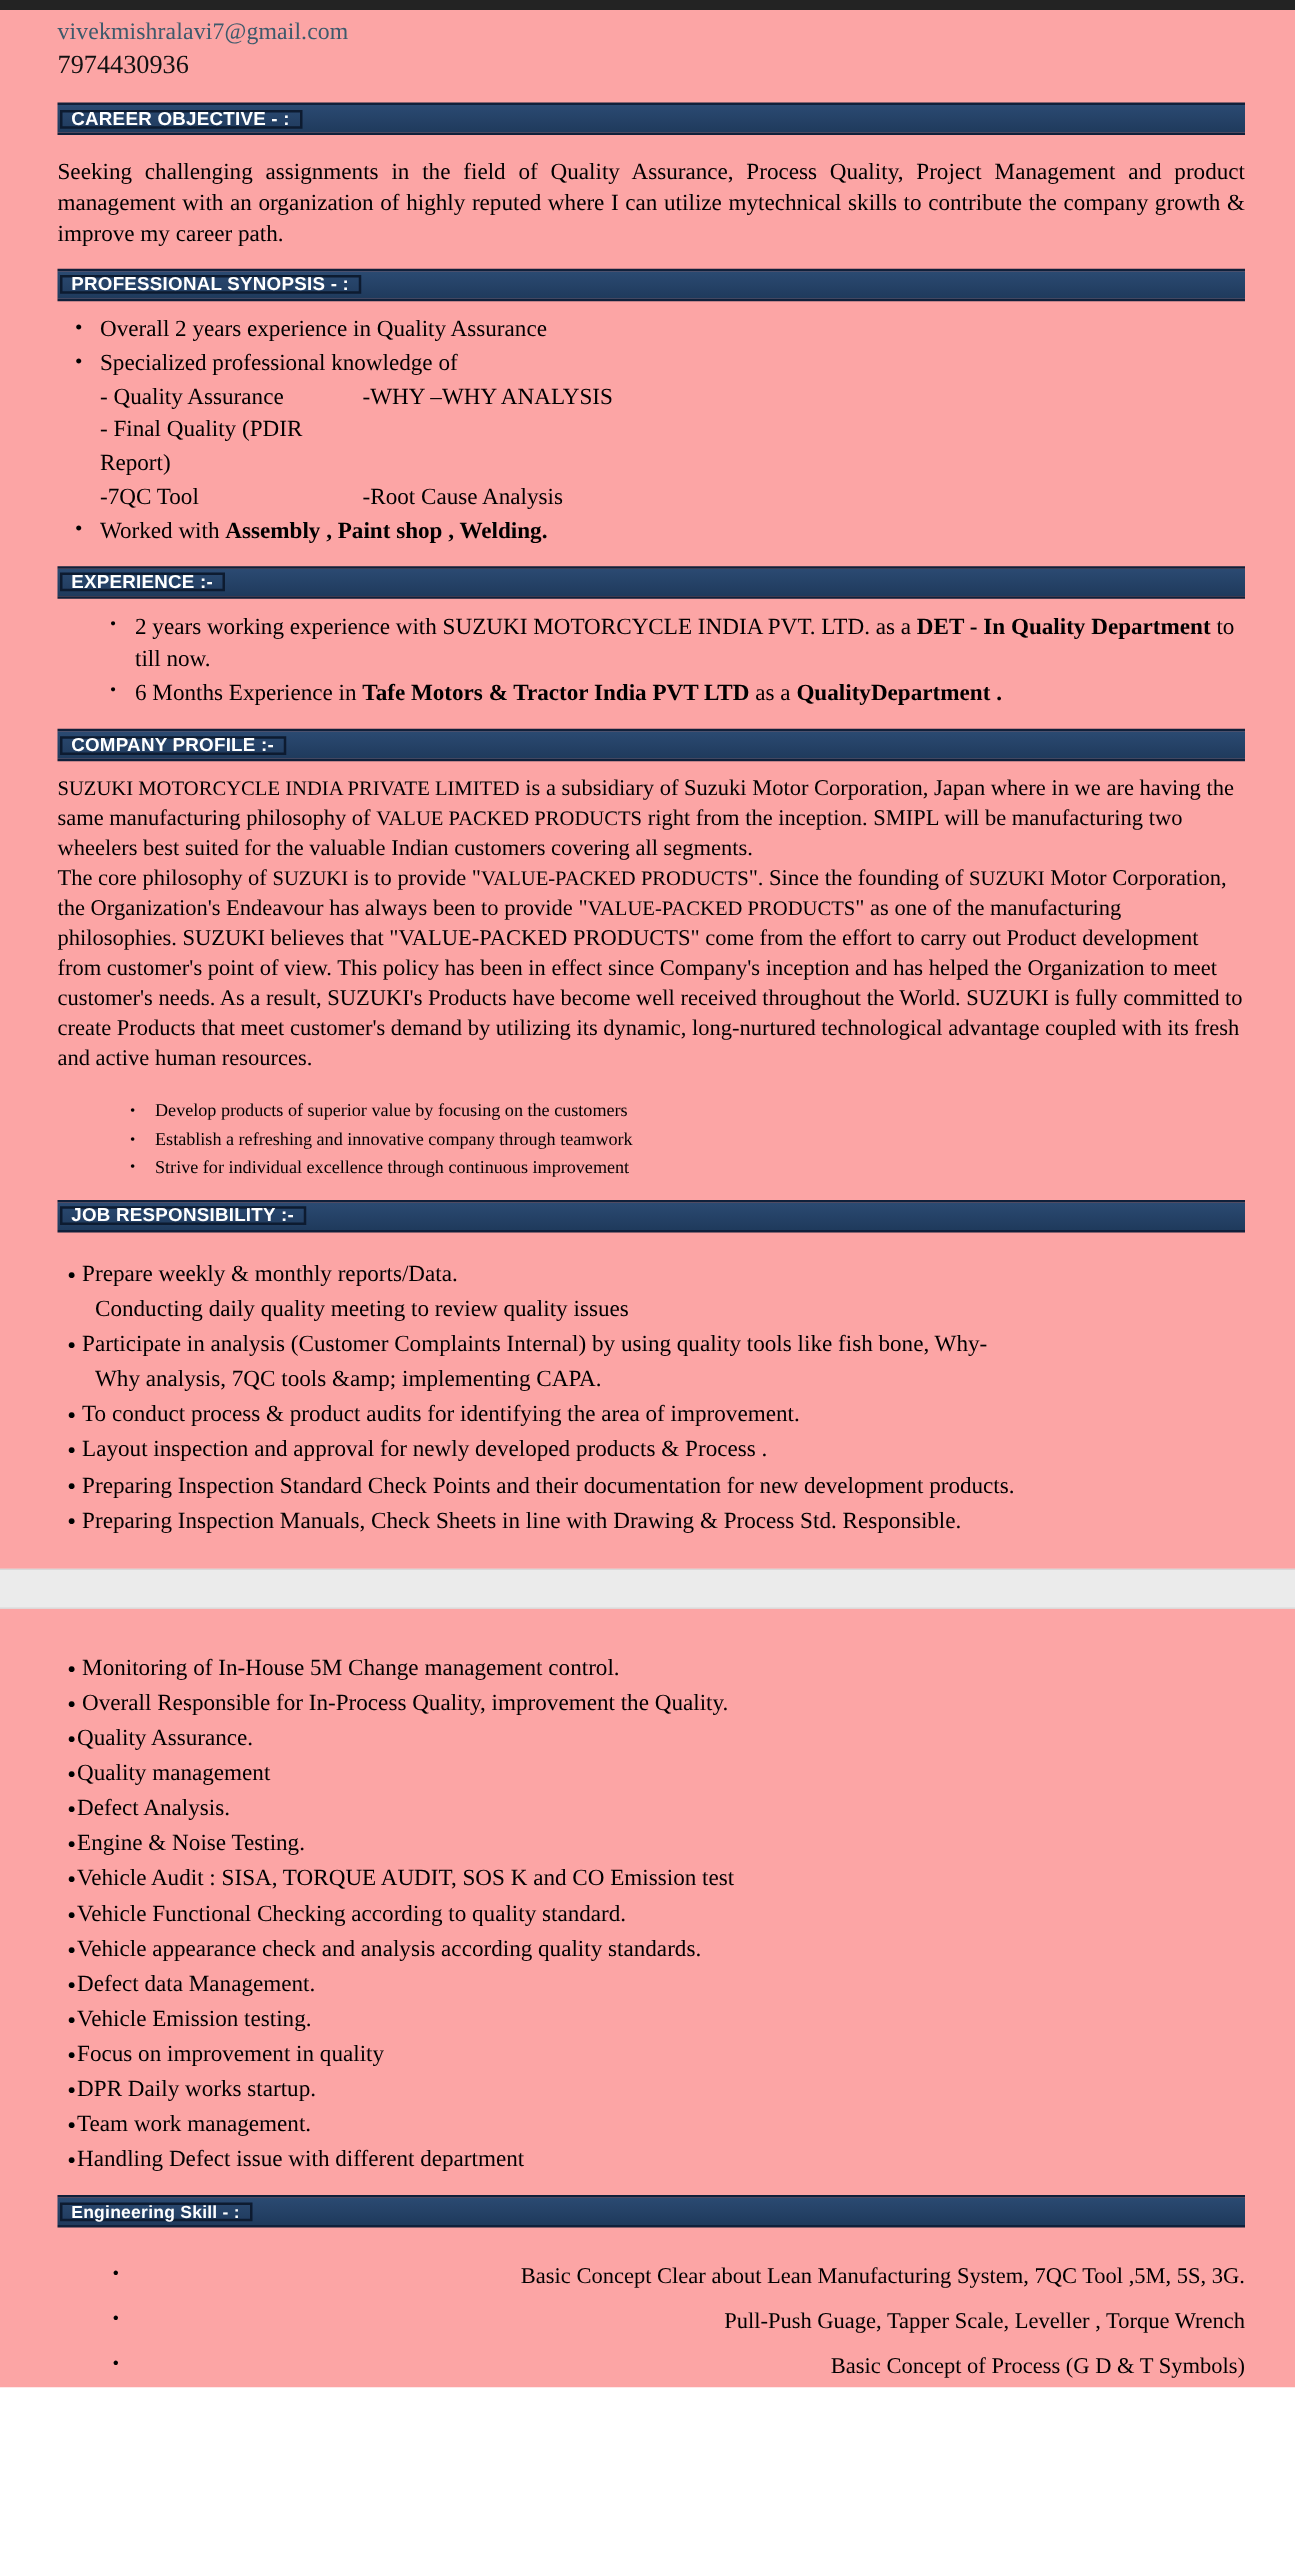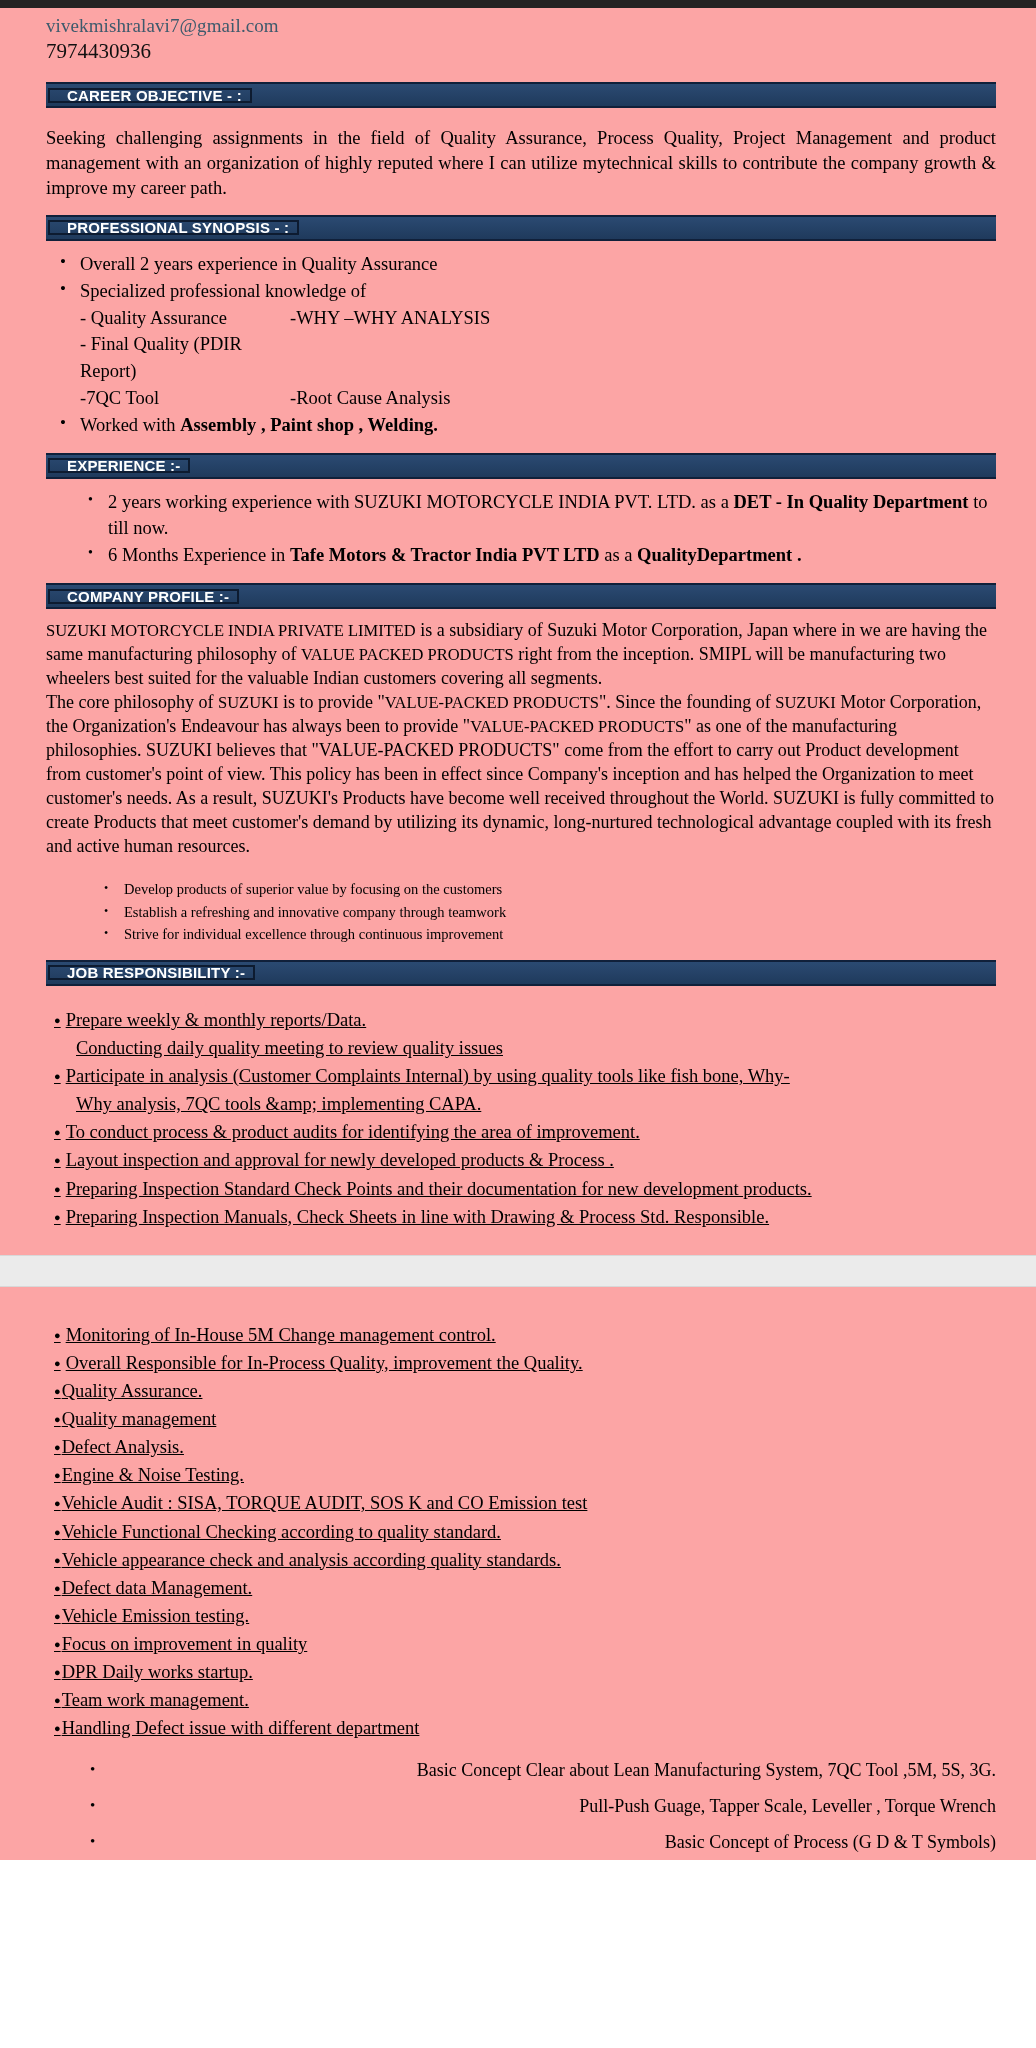--- a/index.html
+++ b/index.html
@@ -53,21 +53,21 @@
     margin-top: 14px;
     margin-bottom: 10px;
     box-sizing: border-box;
   }
   .bar .lbl {
     color: #ffffff;
     font-family: "Liberation Sans", "DejaVu Sans", sans-serif;
     font-weight: bold;
     font-size: 15px;
     letter-spacing: .2px;
-    padding: 0 8px 0 17px;
+    padding: 0 8px 0 7px;
     border: 2px solid #0d1b30;
     height: 15px;
     display: flex;
     align-items: center;
     margin-left: 2px;
     box-sizing: border-box;
     white-space: nowrap;
   }
   .bar.thin .lbl { font-size: 14px; }
   
@@ -117,21 +117,20 @@
     padding-left: 34px;
     display: flex;
   }
   .sub .c1 { display: inline-block; width: 210px; }
   b { font-weight: bold; }
   
   .jr {
     font-size: 18.5px;
     line-height: 1.52;
     padding-left: 8px;
-    text-decoration: underline;
   }
   .jr .row { white-space: pre-wrap; }
   .jr .cont { padding-left: 22px; }
   .dot::before {
     content: "\25CF";
     font-size: 11px;
     vertical-align: 2px;
     padding-right: 5px;
   }
   .dot.tight::before { padding-right: 1px; }
@@ -239,20 +238,23 @@
       <div class="row dot tight">Vehicle Functional Checking according to quality standard.</div>
       <div class="row dot tight">Vehicle appearance check and analysis according quality standards.</div>
       <div class="row dot tight">Defect data Management.</div>
       <div class="row dot tight">Vehicle Emission testing.</div>
       <div class="row dot tight">Focus on improvement in quality</div>
       <div class="row dot tight">DPR Daily works startup.</div>
       <div class="row dot tight">Team work management.</div>
       <div class="row dot tight">Handling Defect issue with different department</div>
     </div>
 
+    <div class="bar thin">
+      <span class="lbl">Engineering  Skill - :</span>
+    </div>
     <div class="spacer-sm"></div>
     <ul class="b skills">
       <li>Basic Concept Clear about Lean Manufacturing System, 7QC Tool ,5M, 5S, 3G.</li>
       <li>Pull-Push Guage, Tapper Scale, Leveller , Torque Wrench</li>
       <li>Basic Concept of Process (G D &amp; T Symbols)</li>
     </ul>
   </div>
 
 </div>
 

